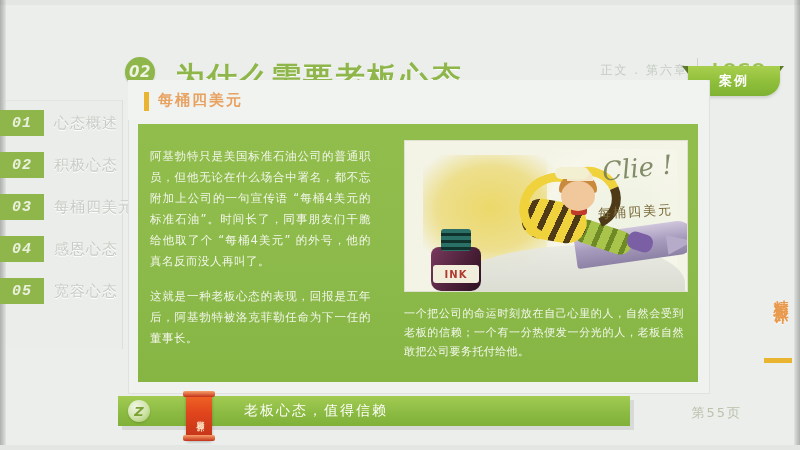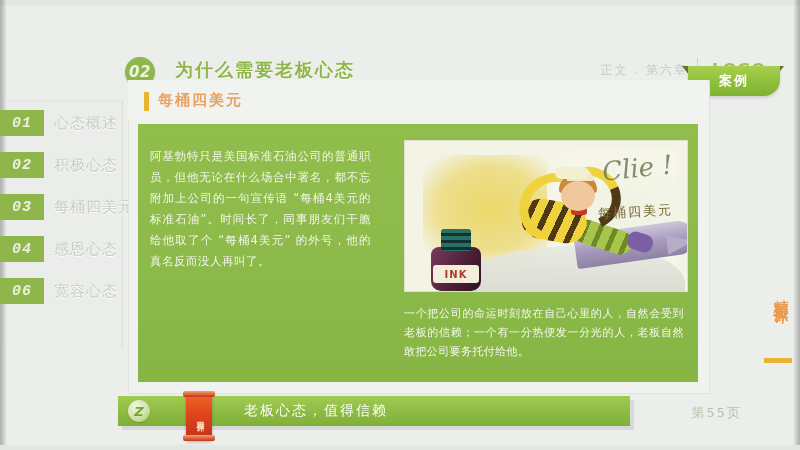--- a/index.html
+++ b/index.html
@@ -21,21 +21,21 @@
   .header{position:absolute;left:0;top:22px;width:800px;height:56px;}
   .num-badge{
     position:absolute;left:125px;top:35px;width:30px;height:30px;border-radius:50%;
     background:#8fb64a;color:#eef3e2;font-size:15px;font-weight:bold;
     display:flex;align-items:center;justify-content:center;
     font-style:italic;letter-spacing:.5px;
     box-shadow:0 1px 2px rgba(0,0,0,.15);
   }
   .title{
     position:absolute;left:175px;top:36px;
-    font-size:18px;font-weight:bold;color:#8fb64a;letter-spacing:2px;
+    font-size:30px;font-weight:bold;color:#8fb64a;letter-spacing:2px;
     text-shadow:0 1px 0 #fff;
   }
   .crumb{
     position:absolute;right:112px;top:40px;
     font-size:12px;color:#c5cbc2;letter-spacing:2px;
   }
   .crumb-div{position:absolute;right:102px;top:36px;width:1px;height:20px;background:#cdd2ca;}
   .logo{
     position:absolute;right:34px;top:38px;font-size:16px;font-weight:bold;
     color:#9dc155;letter-spacing:1px;
@@ -203,35 +203,36 @@
     </div>
     <div class="side-item" style="top:94px">
       <div class="side-num">03</div>
       <div class="side-label">每桶四美元</div>
     </div>
     <div class="side-item" style="top:136px">
       <div class="side-num">04</div>
       <div class="side-label">感恩心态</div>
     </div>
     <div class="side-item" style="top:178px">
-      <div class="side-num">06</div>
+      <div class="side-num">05</div>
       <div class="side-label">宽容心态</div>
     </div>
   </div>
 
   <div class="card-shadow"></div>
   <div class="card"></div>
   <div class="card-head"></div>
   <div class="head-bar"></div>
   <div class="head-title">每桶四美元</div>
 
   <div class="green-panel"></div>
 
   <div class="body-text">
     <p>阿基勃特只是美国标准石油公司的普通职员，但他无论在什么场合中署名，都不忘附加上公司的一句宣传语 “每桶4美元的标准石油”。时间长了，同事朋友们干脆给他取了个 “每桶4美元” 的外号，他的真名反而没人再叫了。</p>
+    <p>这就是一种老板心态的表现，回报是五年后，阿基勃特被洛克菲勒任命为下一任的董事长。</p>
   </div>
 
   <div class="illus">
     <div class="illus-wash"></div>
     <div class="illus-wash2"></div>
     <div class="wave"></div>
     <div class="pen"></div>
     <div class="pen-tip"></div>
 
     <div class="bee">

